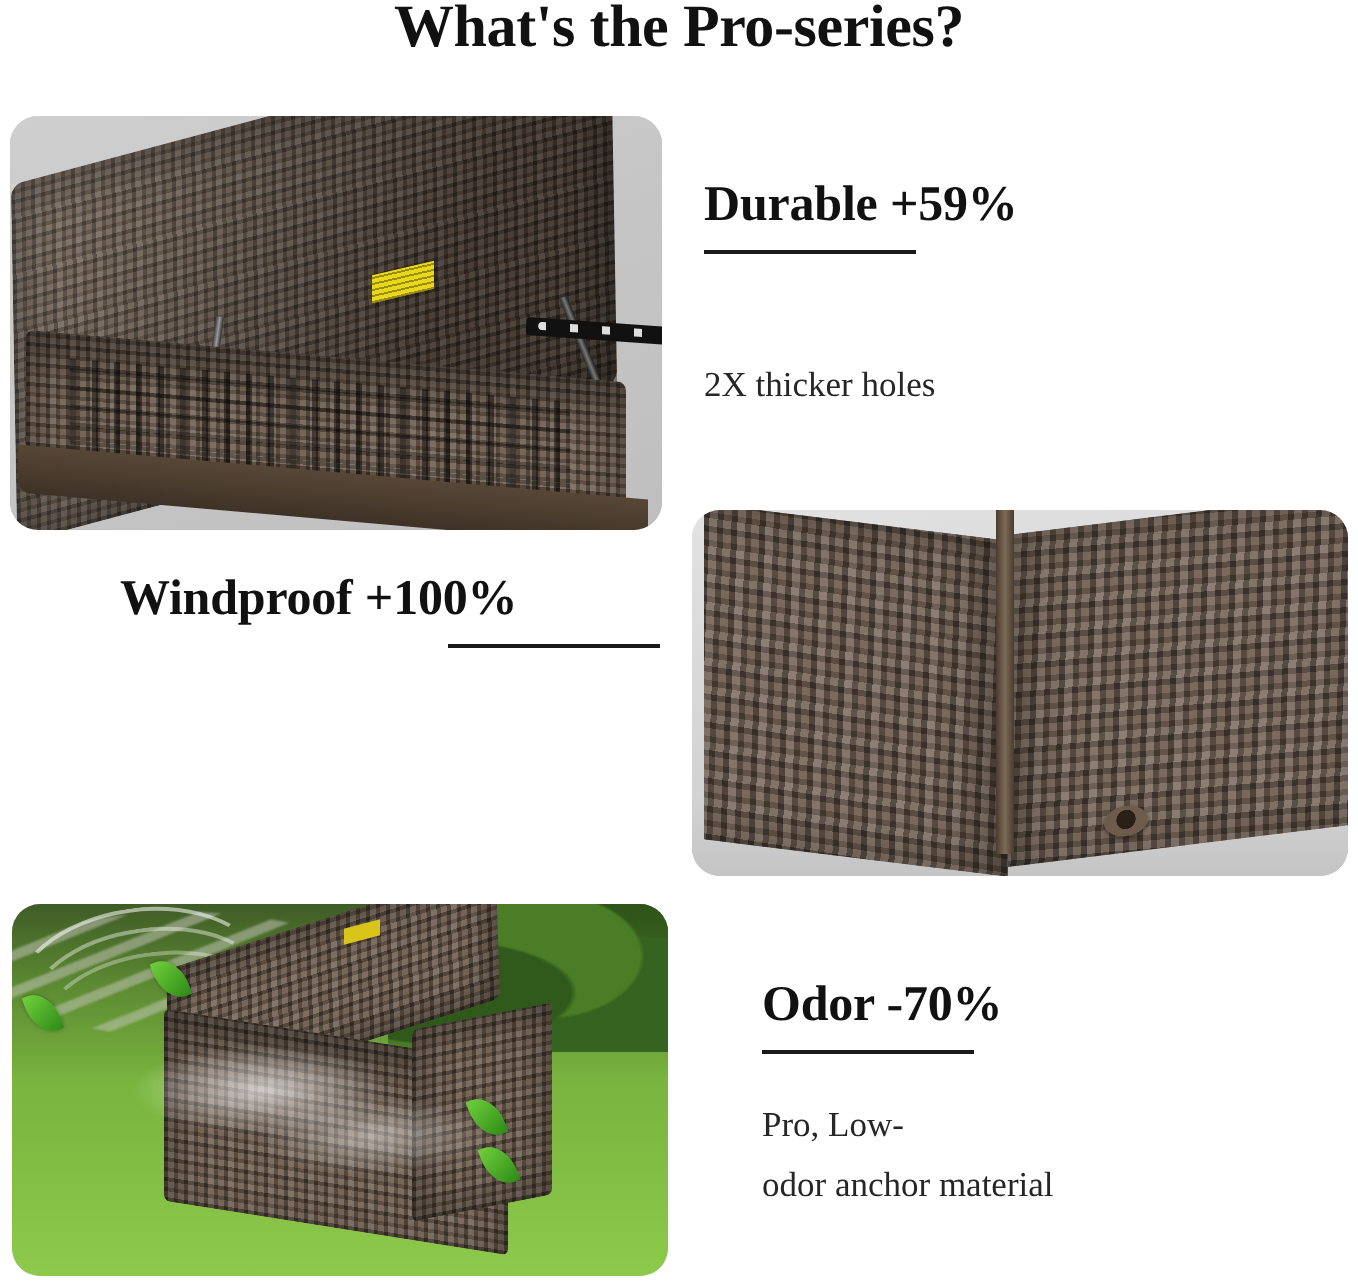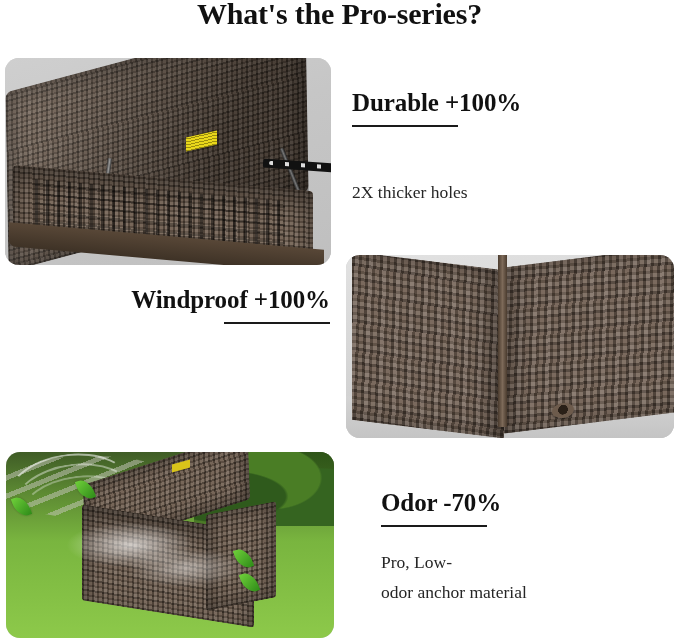--- a/index.html
+++ b/index.html
@@ -48,21 +48,21 @@
     width:106px;
     margin-top:7px;
   }
   .feature p{
     margin-top:20px;
     font-size:17.5px;
     line-height:30px;
     font-weight:400;
     color:#262626;
   }
-  .feature.right-align{ text-align:right; }
+  .feature.right-align{ text-align:left; }
   .feature.right-align .rule{ margin-left:auto; }
 
   
   #photo-open{ left:5px; top:58px; width:326px; height:207px; }
   .studio-bg{
     position:absolute; inset:0;
     background:linear-gradient(160deg,#cfcfcf 0%,#c6c6c6 45%,#bfbfbf 100%);
   }
   .studio-bg.light{
     background:linear-gradient(170deg,#e2e2e2 0%,#d2d2d2 60%,#c4c4c4 100%);
@@ -269,21 +269,21 @@
   <div id="strut-right"></div>
 
   <div class="weave" id="body-front"></div>
   <div id="vent-slots"></div>
   <div id="hinge-bar"></div>
   <div id="base-rim"></div>
 
 </div>
 
 <div class="feature" id="feature-durable">
-  <h2>Durable +100%</h2>
+  <h2>Durable +59%</h2>
   <div class="rule"></div>
   <p>
     <br>
     <span>2X thicker holes</span>
   </p>
 </div>
 
 <div class="feature right-align" id="feature-wind">
   <h2>Windproof +100%</h2>
   <div class="rule"></div>

